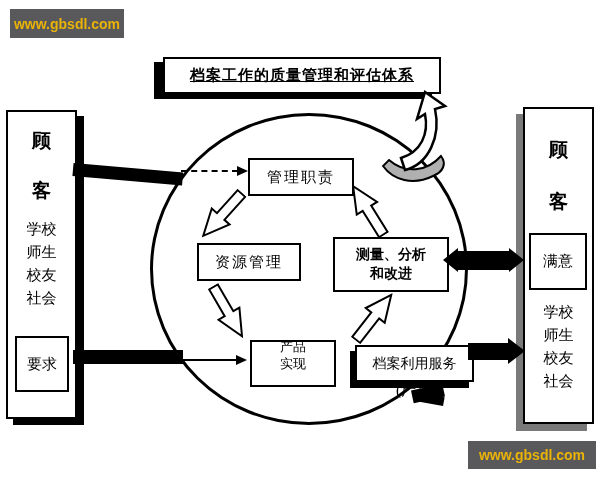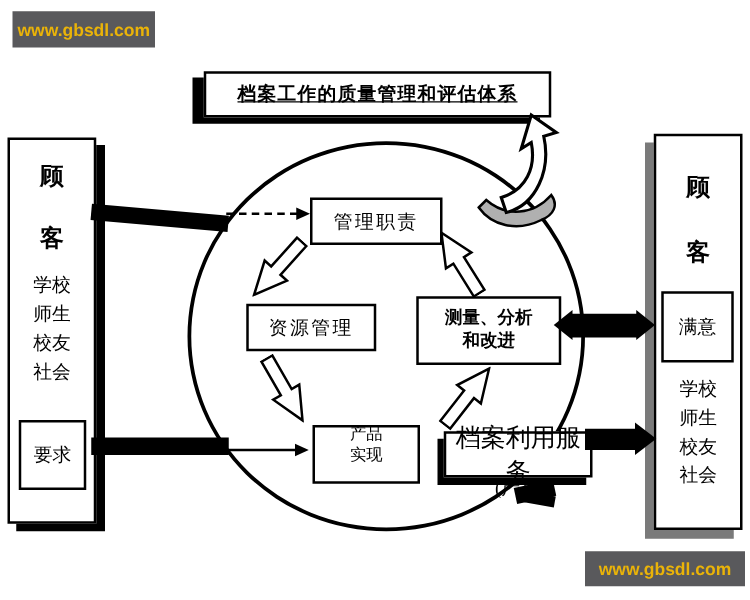--- a/index.html
+++ b/index.html
@@ -49,21 +49,21 @@
   .node {
     position:absolute; background:#fff; border:2px solid #000;
     display:flex; align-items:center; justify-content:center;
     text-align:center; font-size:15px;
   }
   .node-mgmt { left:248px; top:158px; width:102px; height:34px; letter-spacing:2px; }
   .node-res  { left:165px; top:243px; width:100px; height:34px; letter-spacing:2px;margin-left:32px; }
   .node-meas { left:333px; top:237px; width:112px; height:51px; font-size:14px; line-height:1.35; flex-direction:column;font-weight:bold; }
   .node-prod { left:250px; top:340px; width:82px;  height:43px; font-size:13px; gap:16px;flex-direction:column; }
   .node-prod .prod-text { line-height:1.25; }
-  .node-svc  { left:355px; top:345px; width:115px; height:33px; font-size:20px; box-shadow:-5px 6px 0 #000; }
+  .node-svc  { left:355px; top:345px; width:115px; height:33px; font-size:14px; box-shadow:-5px 6px 0 #000; }
   .svc-note  { position:absolute; left:396px; top:381px; font-size:15px; }
   .blob { position:absolute; background:#000; }
   .blob1 { left:412px; top:387px; width:32px; height:13px; transform:rotate(-12deg); }
   .blob2 { left:420px; top:395px; width:24px; height:9px;  transform:rotate(10deg); }
 
   .hline { position:absolute; height:0; }
   .dash-line  { left:181px; top:170px; width:57px; border-top:2px dashed #000; }
   .solid-line { left:182px; top:359px; width:55px; border-top:2px solid #000; }
   .tri { position:absolute; width:0; height:0; }
   .dash-head  { left:237px; top:166px; border-left:11px solid #000; border-top:5px solid transparent; border-bottom:5px solid transparent; }

